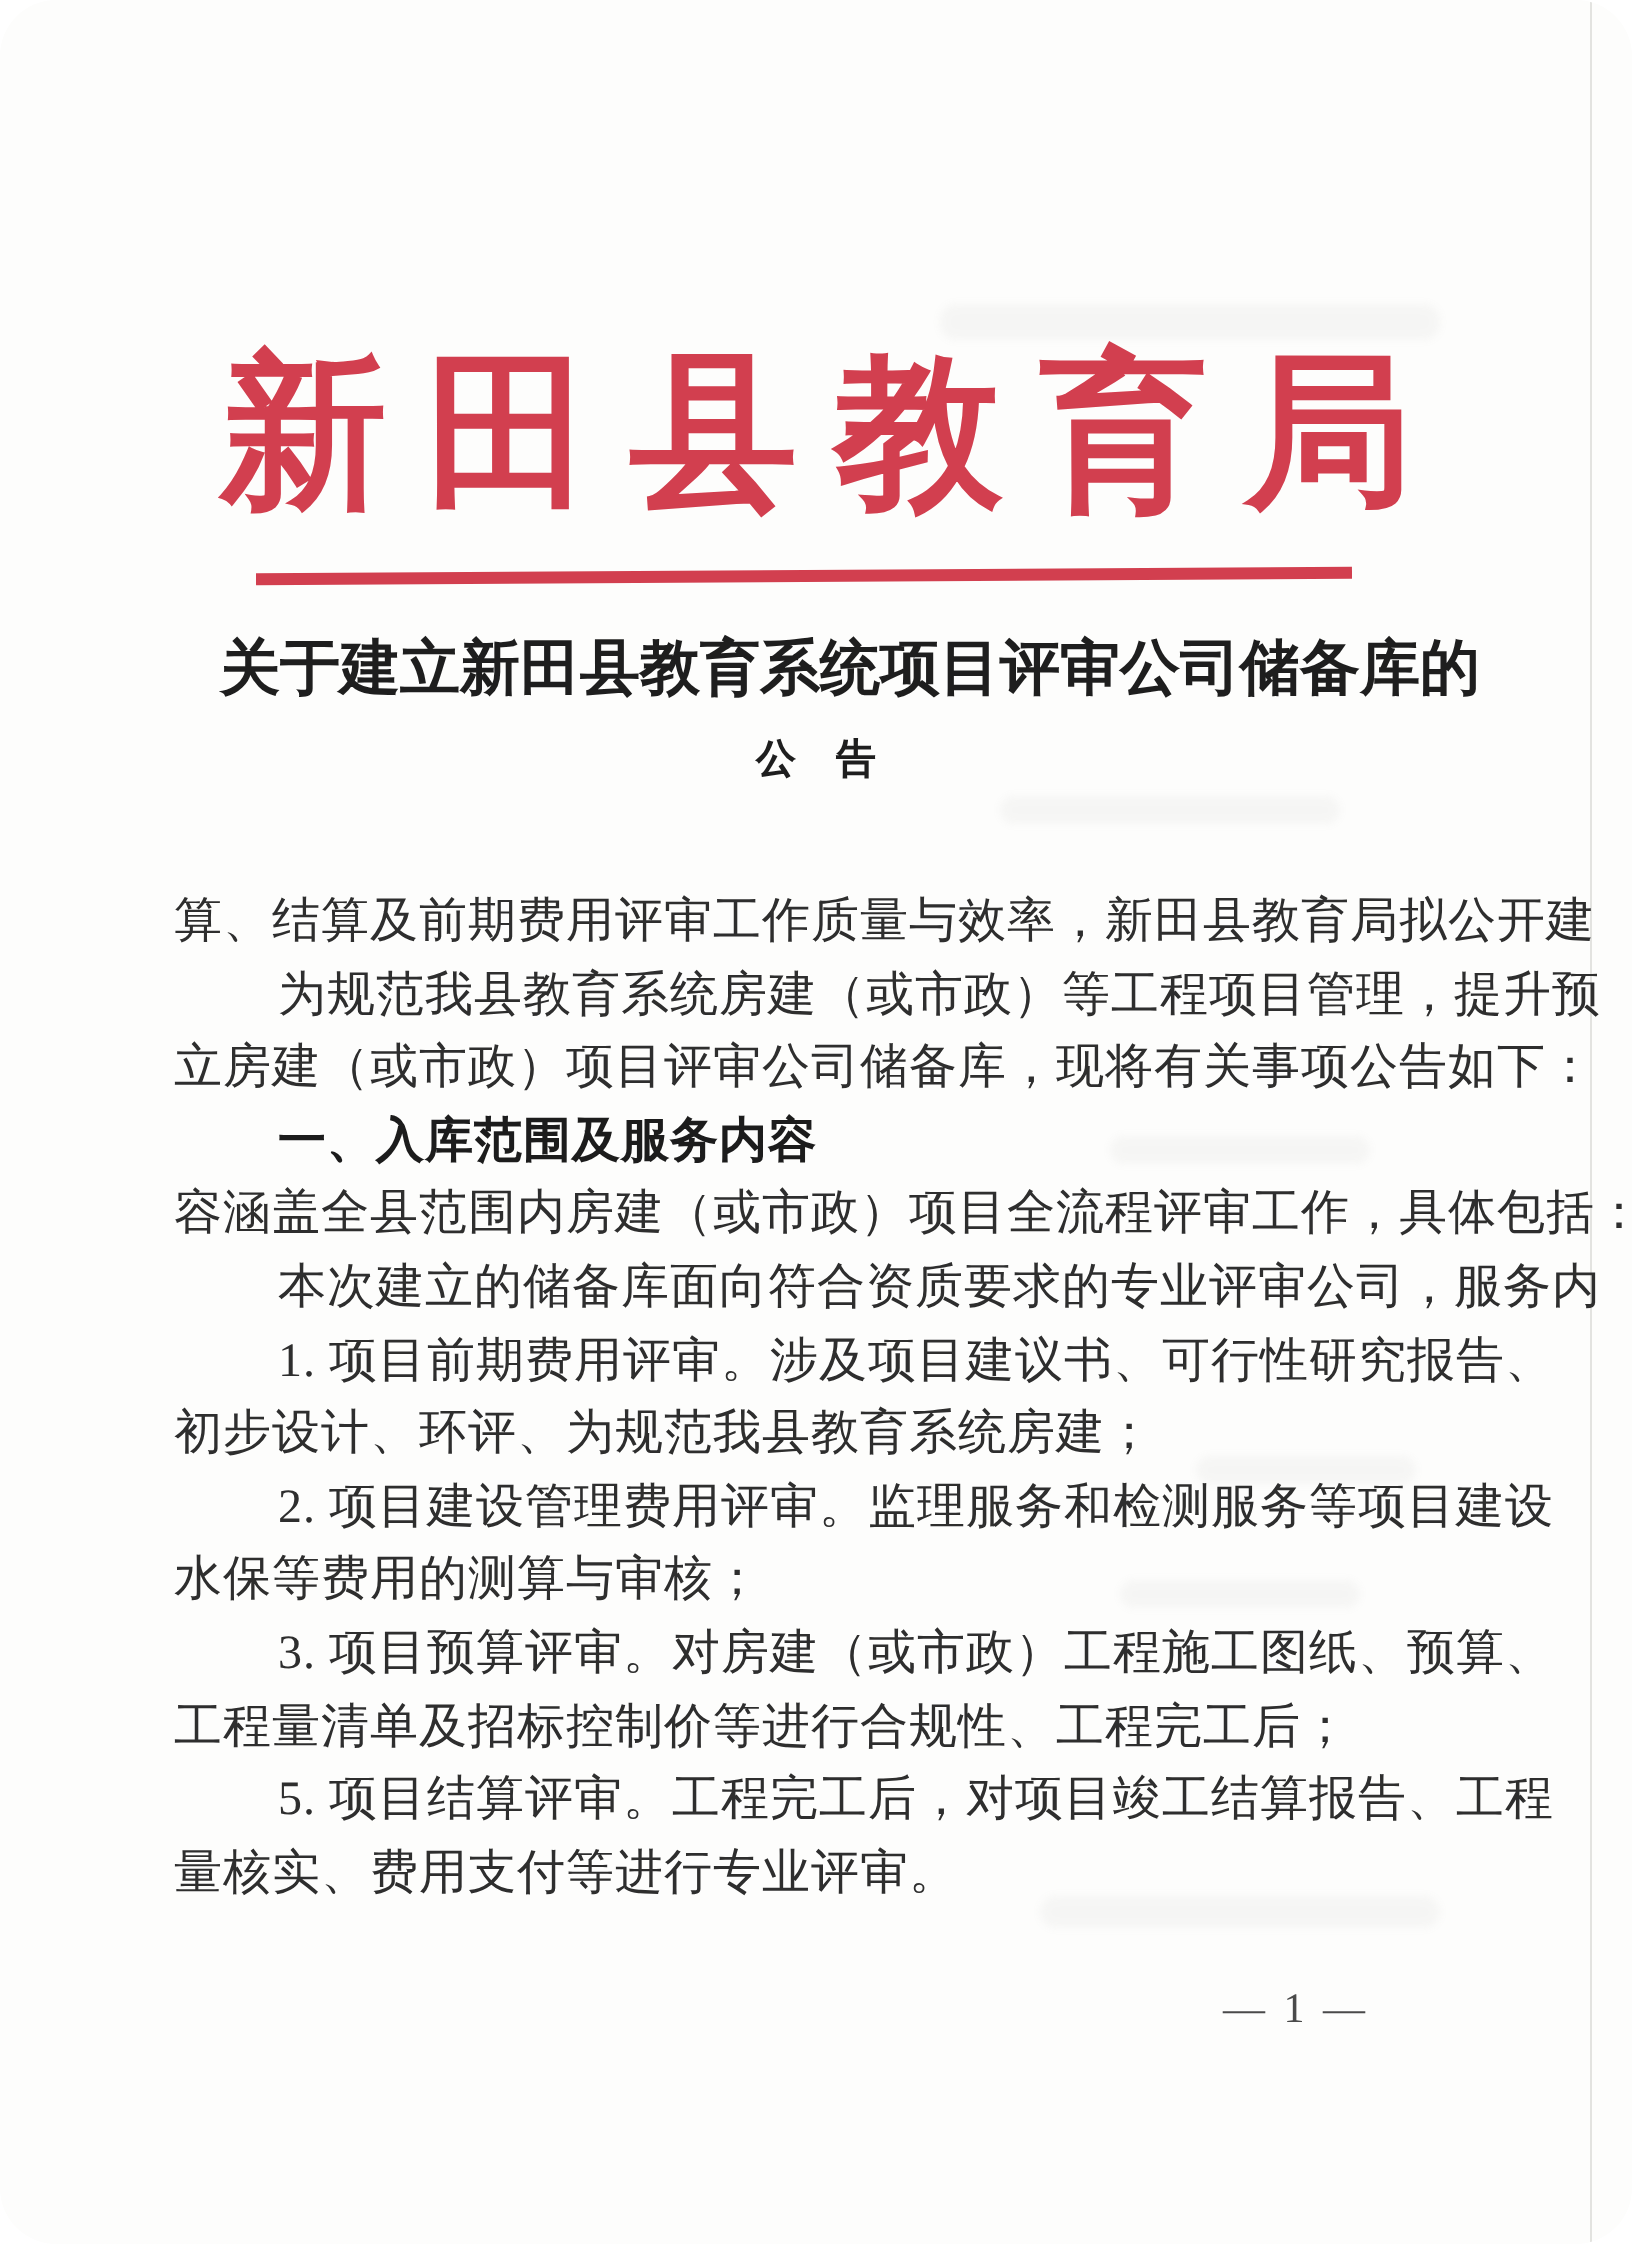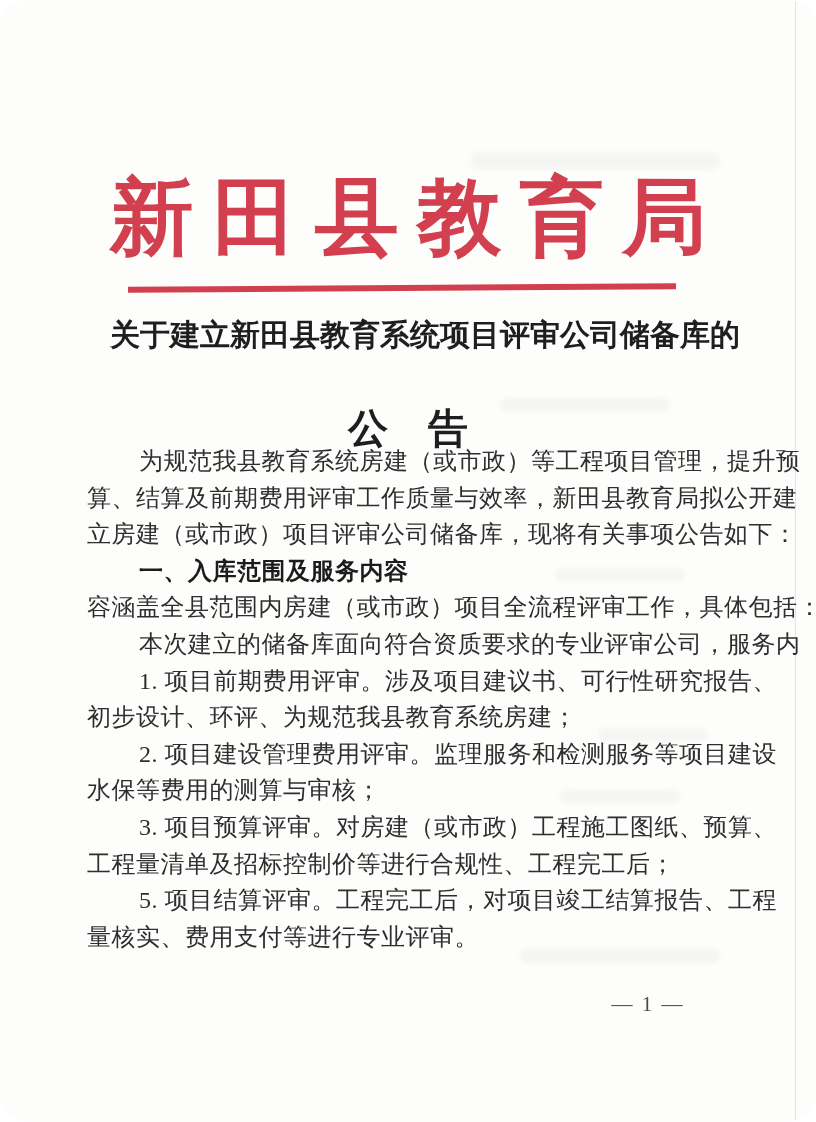--- a/index.html
+++ b/index.html
@@ -74,23 +74,22 @@
     font-family: "Liberation Sans", "DejaVu Sans", sans-serif;
     font-weight: bold;
   }
   .doc-title .t-line1 {
     font-size: 30px;
     line-height: 44px;
     white-space: nowrap;
     margin-left: 34px;
   }
   .doc-title .t-line2 {
-    font-size: 40px;
+    font-size: 20px;
     line-height: 46px;
-    margin-top: 48px;
   }
   .body-text {
     position: absolute;
     top: 443px;
     left: 87px;
     width: 652px;
     color: #2e2e2e;
     font-size: 24px;
   }
   .body-text .line {
@@ -134,22 +133,22 @@
   <div class="letterhead">新田县教育局</div>
 
   <div class="letterhead-underline"></div>
 
   <div class="doc-title">
     <div class="t-line1">关于建立新田县教育系统项目评审公司储备库的</div>
     <div class="t-line2">公　告</div>
   </div>
 
   <div class="body-text">
+    <div class="line">算、结算及前期费用评审工作质量与效率，新田县教育局拟公开建</div>
     <div class="line indent">为规范我县教育系统房建（或市政）等工程项目管理，提升预</div>
-    <div class="line">算、结算及前期费用评审工作质量与效率，新田县教育局拟公开建</div>
     <div class="line">立房建（或市政）项目评审公司储备库，现将有关事项公告如下：</div>
     <div class="line indent heading">一、入库范围及服务内容</div>
     <div class="line">容涵盖全县范围内房建（或市政）项目全流程评审工作，具体包括：</div>
     <div class="line indent">本次建立的储备库面向符合资质要求的专业评审公司，服务内</div>
     <div class="line indent">1. 项目前期费用评审。涉及项目建议书、可行性研究报告、</div>
     <div class="line">初步设计、环评、为规范我县教育系统房建；</div>
     <div class="line indent">2. 项目建设管理费用评审。监理服务和检测服务等项目建设</div>
     <div class="line">水保等费用的测算与审核；</div>
     <div class="line indent">3. 项目预算评审。对房建（或市政）工程施工图纸、预算、</div>
     <div class="line">工程量清单及招标控制价等进行合规性、工程完工后；</div>

